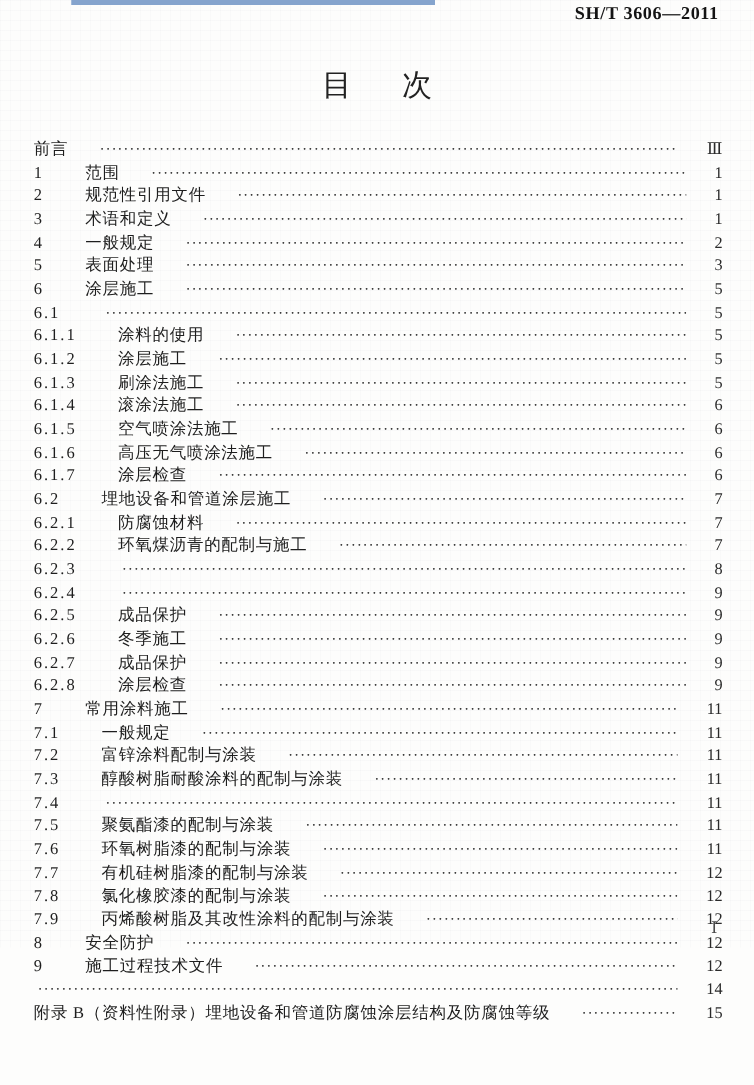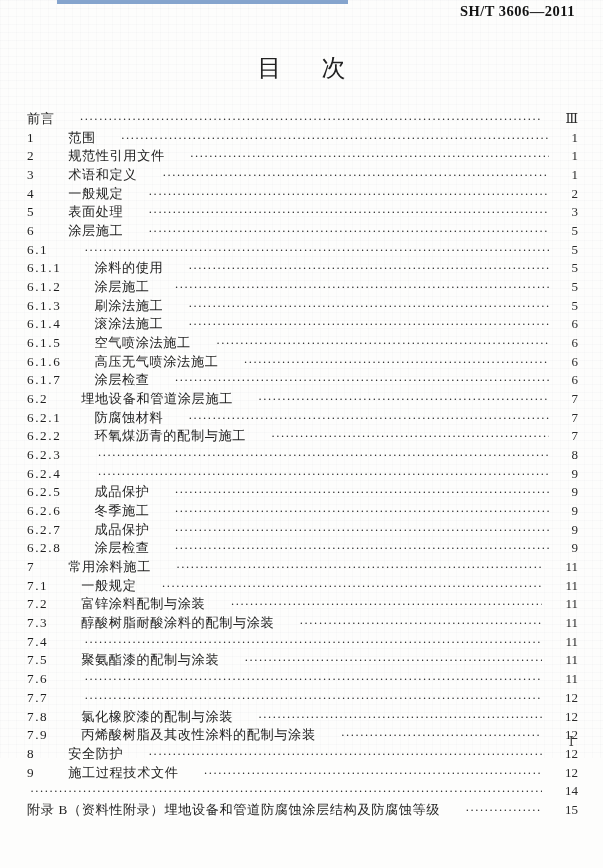--- a/index.html
+++ b/index.html
@@ -277,25 +277,27 @@
         <span class="toc-page">11</span>
       </div>
       <div class="toc-row">
         <span class="toc-num">7.5</span>
         <span class="toc-label">聚氨酯漆的配制与涂装</span>
         <span class="toc-leader">············································································································································································································································································································</span>
         <span class="toc-page">11</span>
       </div>
       <div class="toc-row">
         <span class="toc-num">7.6</span>
+        <span class="toc-label">环氧树脂漆的配制与涂装</span>
         <span class="toc-leader">············································································································································································································································································································</span>
         <span class="toc-page">11</span>
       </div>
       <div class="toc-row">
         <span class="toc-num">7.7</span>
+        <span class="toc-label">有机硅树脂漆的配制与涂装</span>
         <span class="toc-leader">············································································································································································································································································································</span>
         <span class="toc-page">12</span>
       </div>
       <div class="toc-row">
         <span class="toc-num">7.8</span>
         <span class="toc-label">氯化橡胶漆的配制与涂装</span>
         <span class="toc-leader">············································································································································································································································································································</span>
         <span class="toc-page">12</span>
       </div>
       <div class="toc-row">

